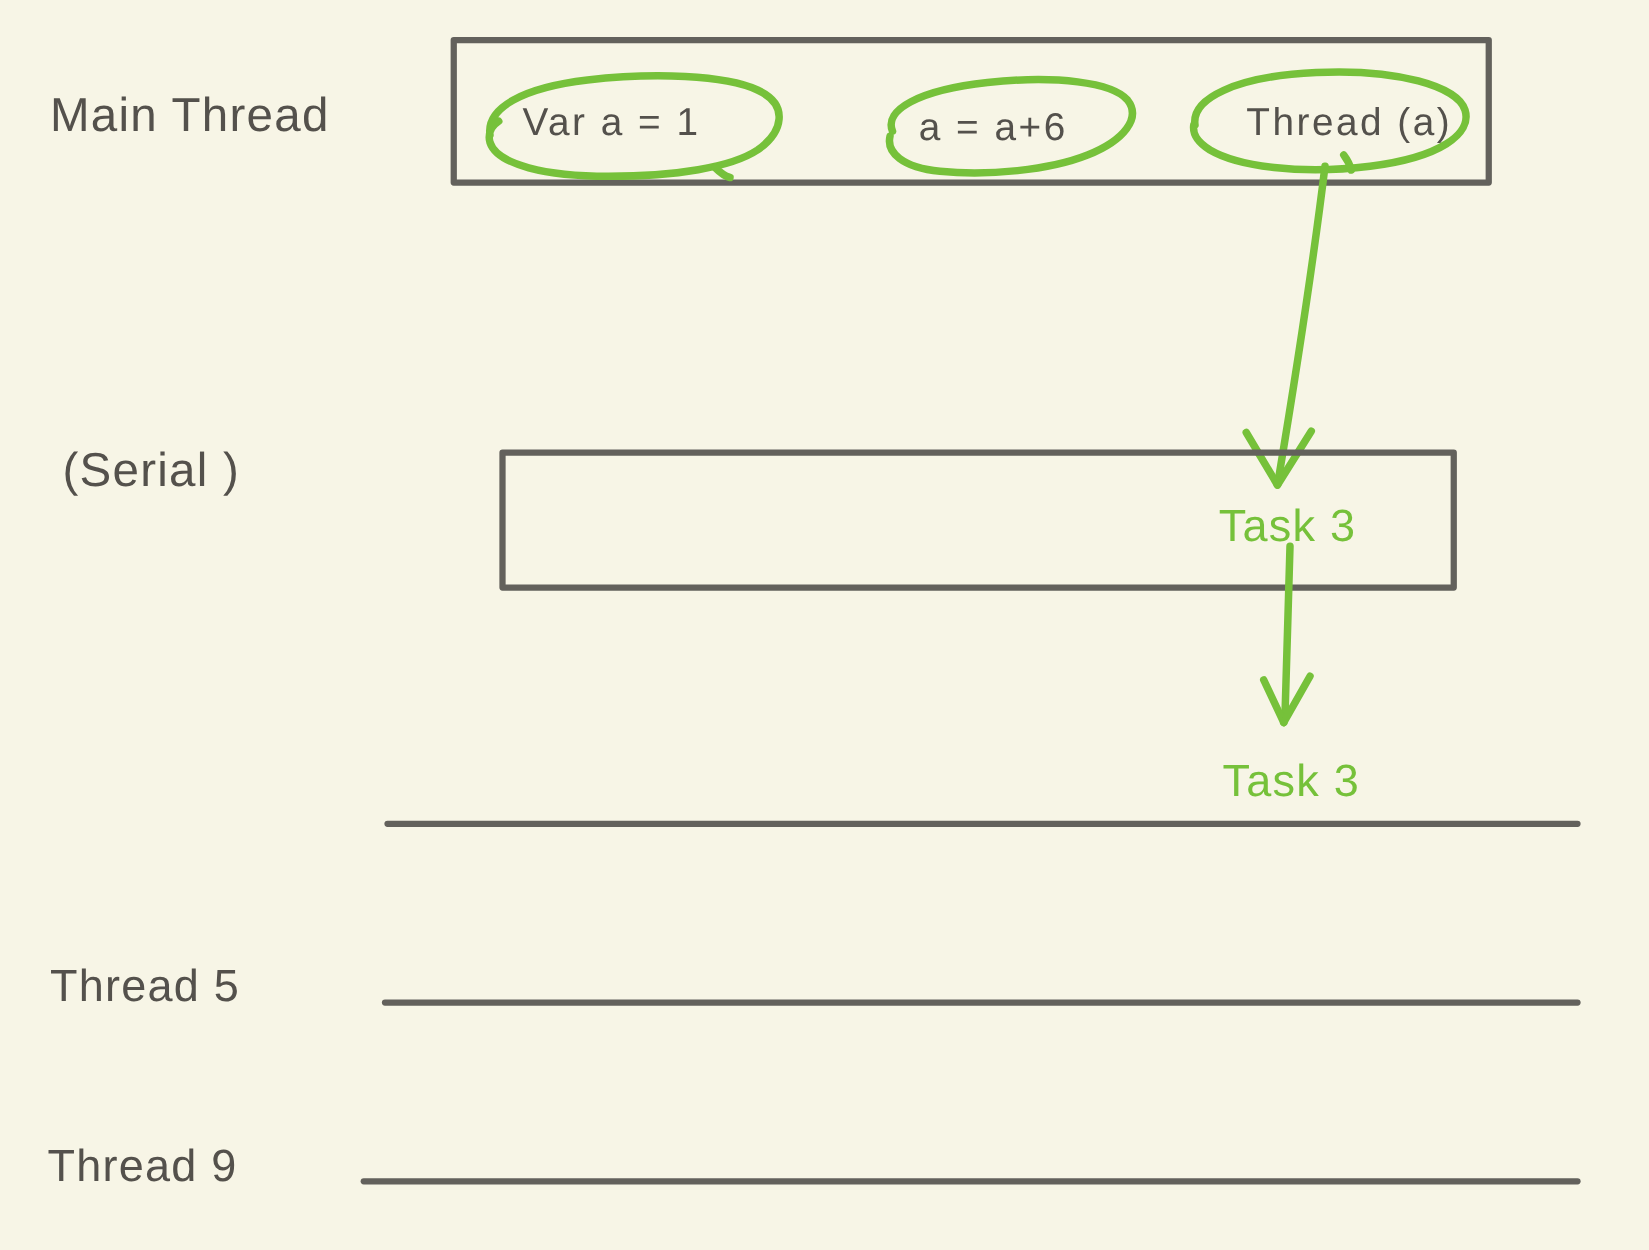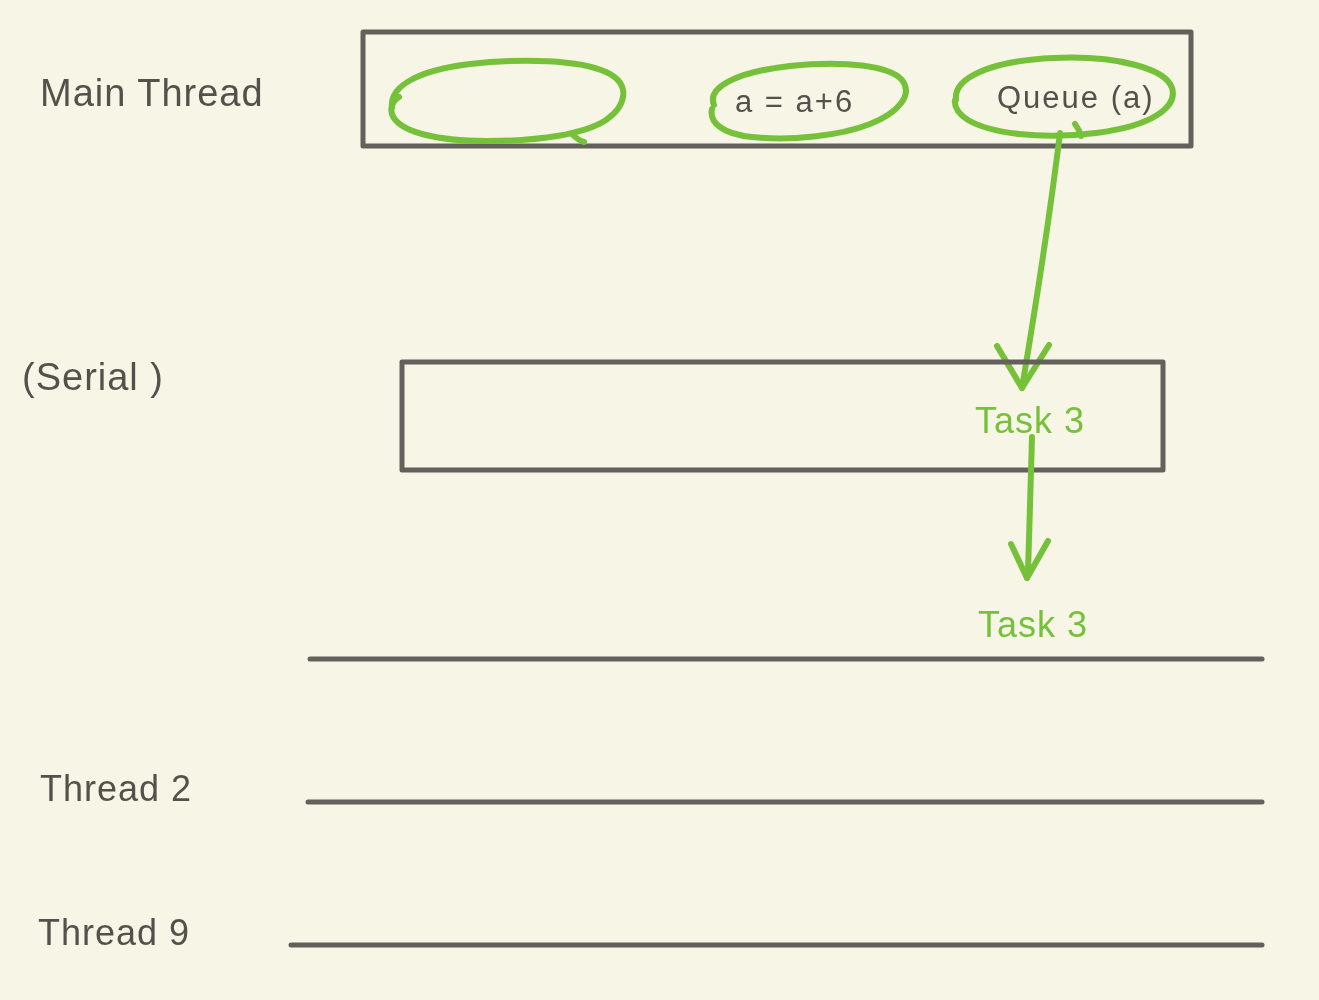--- a/index.html
+++ b/index.html
@@ -44,21 +44,21 @@
     font-size: 38px;
   }
   #lbl-main-queue {
     left: 22px;
     top: 348px;
     font-size: 38px;
     line-height: 1.55;
   }
   #lbl-main-queue .l2 {
     display: block;
-    margin-left: 0;
+    margin-left: 28px;
   }
   #lbl-thread-1 {
     left: 42px;
     top: 634px;
     font-size: 36px;
   }
   #lbl-thread-2 {
     left: 40px;
     top: 768px;
     font-size: 36px;
@@ -148,22 +148,23 @@
       <path d="M291,945 L1262,945" fill="none" stroke="#63615c" stroke-width="5" stroke-linecap="round"></path>
     </g>
   </svg>
 
   <div class="lbl hand" id="lbl-main-thread">Main Thread</div>
 
   <div class="lbl hand" id="lbl-main-queue">
     <span class="l2">(Serial )</span>
   </div>
 
-  <div class="lbl hand" id="lbl-thread-2">Thread 2</div>
+  <div class="lbl hand" id="lbl-thread-2">Thread 5</div>
   <div class="lbl hand" id="lbl-thread-3">Thread 9</div>
 
+  <div class="stmt hand" id="stmt-0">Var  a  =  1</div>
   <div class="stmt hand" id="stmt-1">a = a+6</div>
-  <div class="stmt hand" id="stmt-2">Queue (a)</div>
+  <div class="stmt hand" id="stmt-2">Thread (a)</div>
 
   <div class="task hand" id="task-queue">Task 3</div>
   <div class="task hand" id="task-thread">Task 3</div>
 
 </div>
 
 </body></html>

